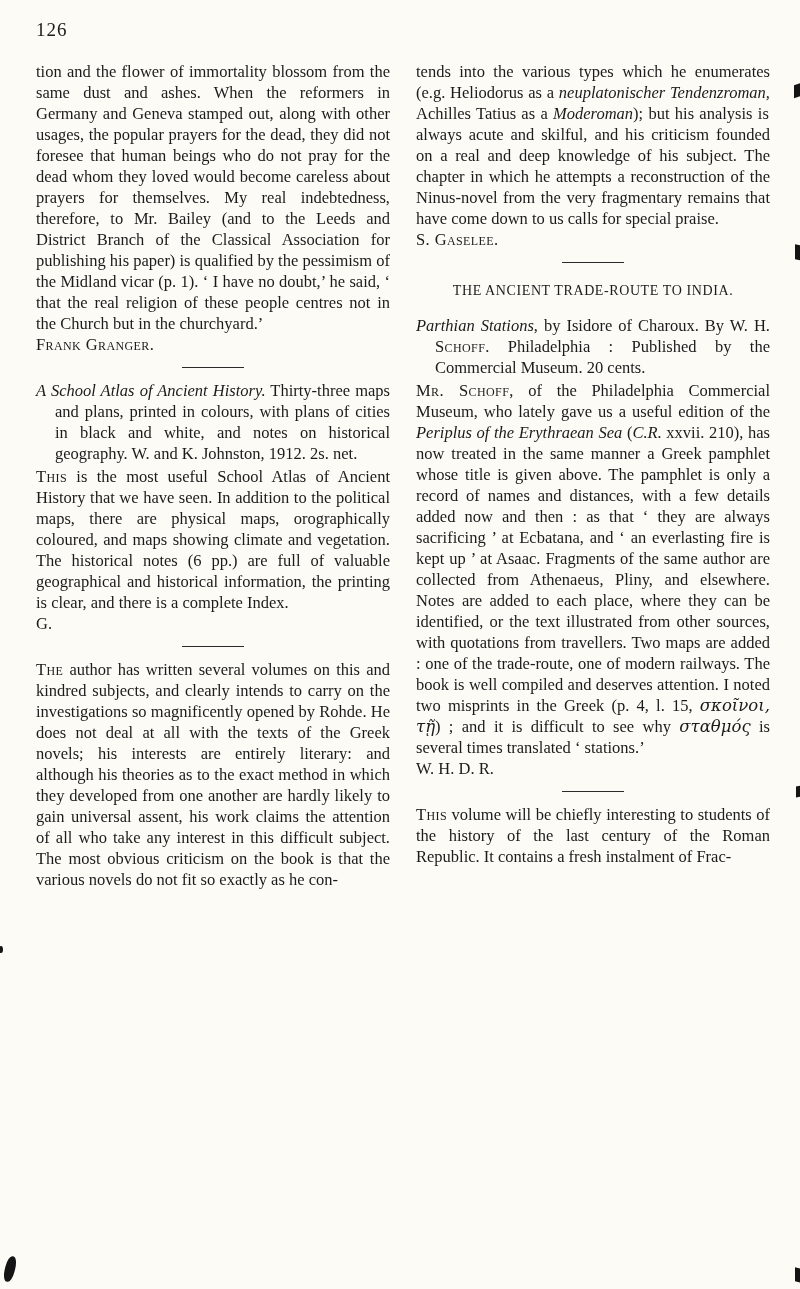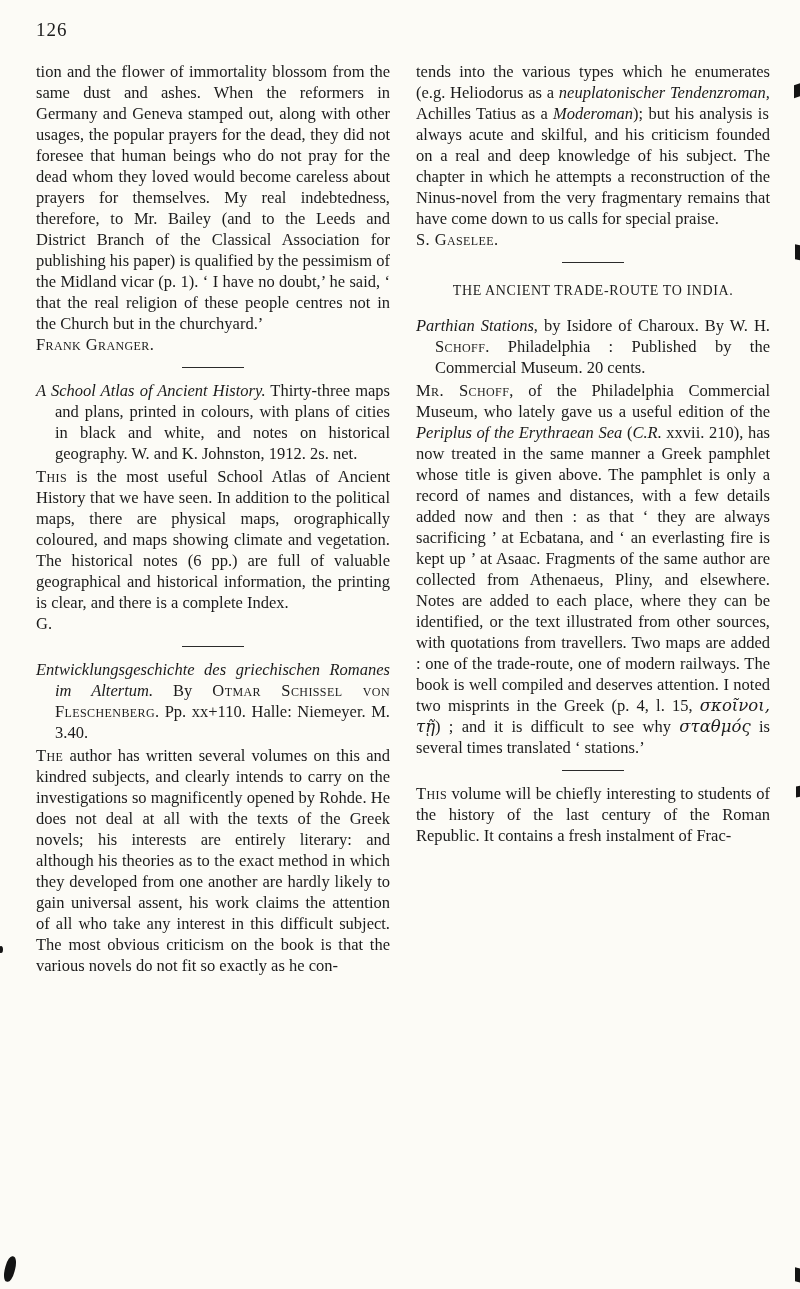--- a/index.html
+++ b/index.html
@@ -45,35 +45,35 @@
     <p class="sig"><span class="sc">Frank Granger.</span></p>
 
     <hr class="divider">
 
     <p class="review-head"><em>A School Atlas of Ancient History.</em><span> Thirty-three maps and plans, printed in colours, with plans of cities in black and white, and notes on historical geography. W. and K. Johnston, 1912. 2s. net.</span></p>
     <p class="body-para"><span class="sc">This</span><span> is the most useful School Atlas of Ancient History that we have seen. In addition to the political maps, there are physical maps, orographically coloured, and maps showing climate and vegetation. The historical notes (6 pp.) are full of valuable geographical and historical information, the printing is clear, and there is a complete Index.</span></p>
     <p class="sig sig-g">G.</p>
 
     <hr class="divider">
 
-    <p class="review-head"><em>Entwicklungsgeschichte des griechischen Romanes im Altertum.</em><span> By </span><span class="sc">Otmar Schissel von Fleschenberg</span><span>. Pp. xx+110. Halle: Niemeyer. M. 3.40.</span></p>
     <p class="body-para"><span class="sc">The</span><span> author has written several volumes on this and kindred subjects, and clearly intends to carry on the investigations so magnificently opened by Rohde. He does not deal at all with the texts of the Greek novels; his interests are entirely literary: and although his theories as to the exact method in which they developed from one another are hardly likely to gain universal assent, his work claims the attention of all who take any interest in this difficult subject. The most obvious criticism on the book is that the various novels do not fit so exactly as he con-</span></p>
   </div>
 
   <div class="col">
     <p class="body-para"><span>tends into the various types which he enumerates (e.g. Heliodorus as a </span><em>neuplatonischer Tendenzroman,</em><span> Achilles Tatius as a </span><em>Moderoman</em><span>); but his analysis is always acute and skilful, and his criticism founded on a real and deep knowledge of his subject. The chapter in which he attempts a reconstruction of the Ninus-novel from the very fragmentary remains that have come down to us calls for special praise.</span></p>
     <p class="sig"><span class="sc">S. Gaselee.</span></p>
 
     <hr class="divider">
 
     <h2 class="section-heading">THE ANCIENT TRADE-ROUTE TO INDIA.</h2>
 
     <p class="review-head"><em>Parthian Stations</em><span>, by Isidore of Charoux. By W. H. </span><span class="sc">Schoff</span><span>. Philadelphia : Published by the Commercial Museum. 20 cents.</span></p>
 
     <p class="body-para"><span class="sc">Mr. Schoff,</span><span> of the Philadelphia Commercial Museum, who lately gave us a useful edition of the </span><em>Periplus of the Erythraean Sea</em><span> (</span><em>C.R.</em><span> xxvii. 210), has now treated in the same manner a Greek pamphlet whose title is given above. The pamphlet is only a record of names and distances, with a few details added now and then : as that ‘ they are always sacrificing ’ at Ecbatana, and ‘ an everlasting fire is kept up ’ at Asaac. Fragments of the same author are collected from Athenaeus, Pliny, and elsewhere. Notes are added to each place, where they can be identified, or the text illustrated from other sources, with quotations from travellers. Two maps are added : one of the trade-route, one of modern railways. The book is well compiled and deserves attention. I noted two misprints in the Greek (p. 4, l. 15, </span><em class="greek">σκοῖνοι, τῇ</em><span>) ; and it is difficult to see why </span><em class="greek">σταθμός</em><span> is several times translated ‘ stations.’</span></p>
+    <p class="sig">W. H. D. R.</p>
 
     <hr class="divider">
 
     <p class="body-para"><span class="sc">This</span><span> volume will be chiefly interesting to students of the history of the last century of the Roman Republic. It contains a fresh instalment of Frac-</span></p>
   </div>
 
 </div>
 
 <div class="artifact a1"></div>
 <div class="artifact a2"></div>

